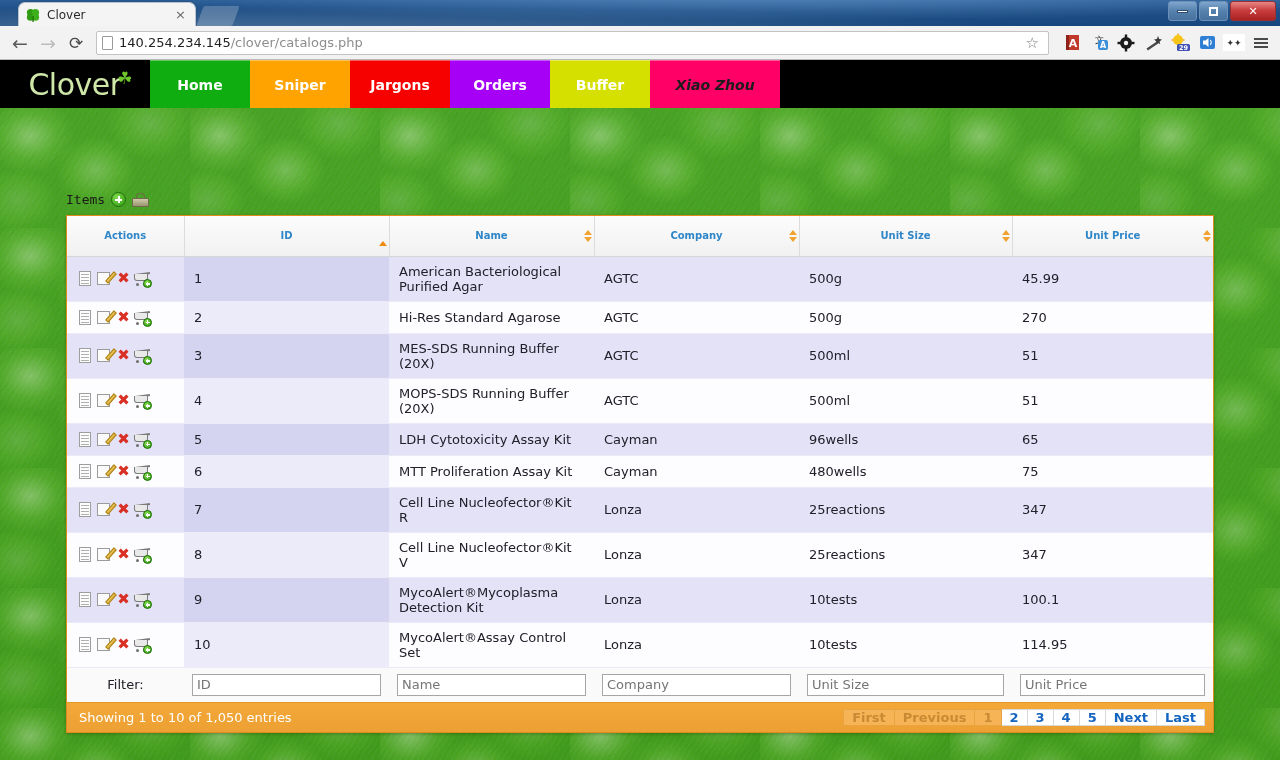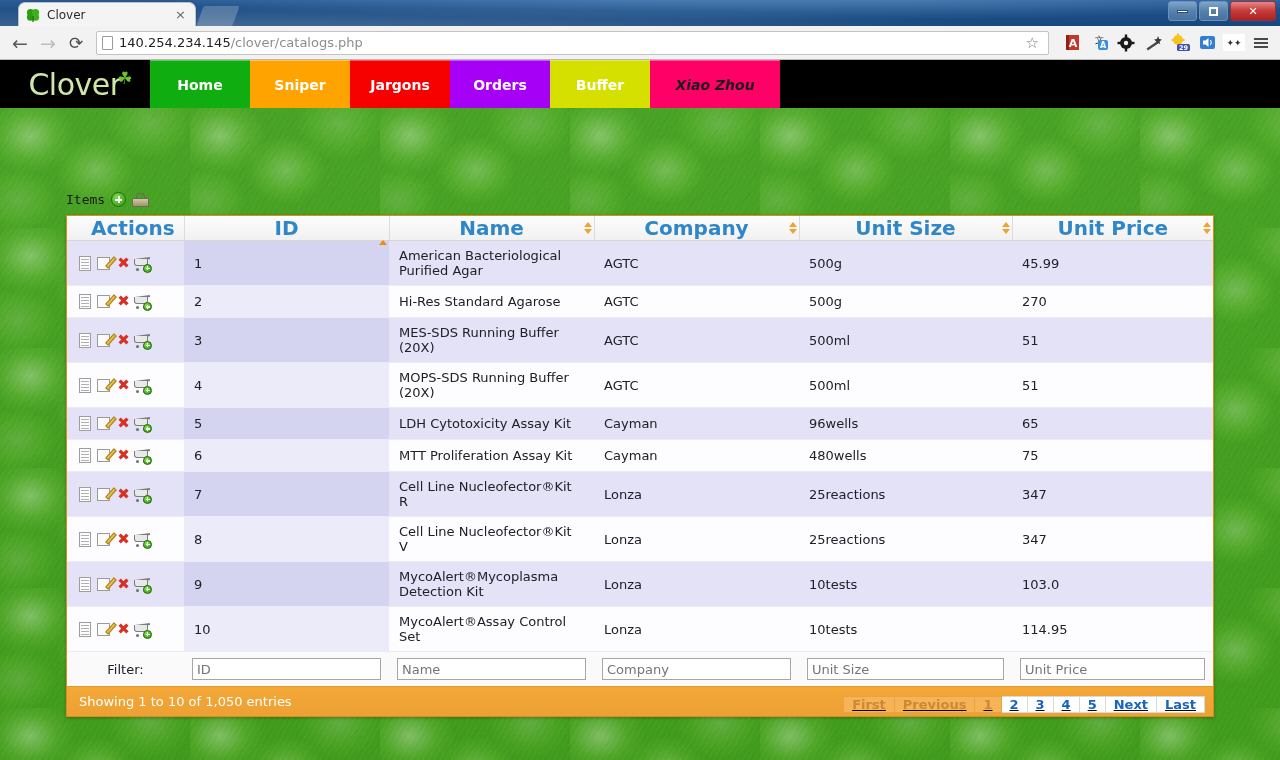--- a/index.html
+++ b/index.html
@@ -198,22 +198,22 @@
   .search-box {
     width: 148px; height: 21px; background: #fff;
     border: 1px solid #9a9a9a; border-radius: 1px;
   }
 
   table.dt { width: 100%; border-collapse: collapse; table-layout: fixed; }
   table.dt th {
     background: linear-gradient(to bottom, #fcfcfc 0%, #f1f1f1 100%);
     border-right: 1px solid #dcdcdc;
     border-bottom: 1px solid #d6d6d6;
-    color: #2f86c8; font-size: 20px; font-weight: bold;
-    height: 20px; padding: 0 24px; position: relative;
+    color: #2f86c8; font-size: 10px; font-weight: bold;
+    height: 40px; padding: 0 24px; position: relative;
     font-family: "DejaVu Sans", sans-serif;
   }
   th .sortmark { position: absolute; right: 2px; top: 50%; transform: translateY(-50%); line-height: 0; }
   .carets { display: flex; flex-direction: column; gap: 2px; }
   .caret-up {
     width: 0; height: 0; border-left: 4px solid transparent; border-right: 4px solid transparent;
     border-bottom: 5px solid #f0a330;
   }
   .caret-dn {
     width: 0; height: 0; border-left: 4px solid transparent; border-right: 4px solid transparent;
@@ -277,21 +277,21 @@
     font-size: 13px; color: #9b9b9b; padding: 0 4px; display: flex; align-items: center;
     font-family: "DejaVu Sans", sans-serif;
   }
 
   .panel-foot {
     background: linear-gradient(to bottom, #f3a838 0%, #eda033 100%);
     height: 30px; display: flex; align-items: center; justify-content: space-between;
     padding: 0 8px; border-top: 1px solid #e09a2c;
   }
   .foot-info { color: #fff; font-size: 13px; padding-left: 4px; }
-  .pager { display: flex; align-items: flex-end; height: 22px; text-decoration: underline; }
+  .pager { display: flex; align-items: center; height: 22px; }
   .pbtn {
     display: flex; align-items: center; justify-content: center;
     padding: 0 8px; font-size: 13px; font-weight: bold;
     border: 1px solid #e7a441; border-left: none;
     background: #f7b457; color: #c98a33;
     min-width: 20px;
   }
   .pbtn:first-child { border-left: 1px solid #e7a441; }
   .pbtn.link { background: #fff; color: #1565c0; border-color: #d9d9d9; }
 </style>
@@ -760,21 +760,21 @@
                     <span class="wh a"></span>
                     <span class="wh b"></span>
                     <span class="grn"></span>
                   </span>
                 </div>
               </td>
               <td class="sorted">9</td>
               <td>MycoAlert®Mycoplasma Detection Kit</td>
               <td>Lonza</td>
               <td>10tests</td>
-              <td>103.0</td>
+              <td>100.1</td>
             </tr>
             <tr class="even">
               <td class="actions">
                 <div class="act-row">
                   <span class="ic ic-doc">
                     <span class="sheet"></span>
                     <span class="ln" style="top:4px"></span>
                     <span class="ln" style="top:7px"></span>
                     <span class="ln" style="top:10px"></span>
                     <span class="ln" style="top:13px"></span>

